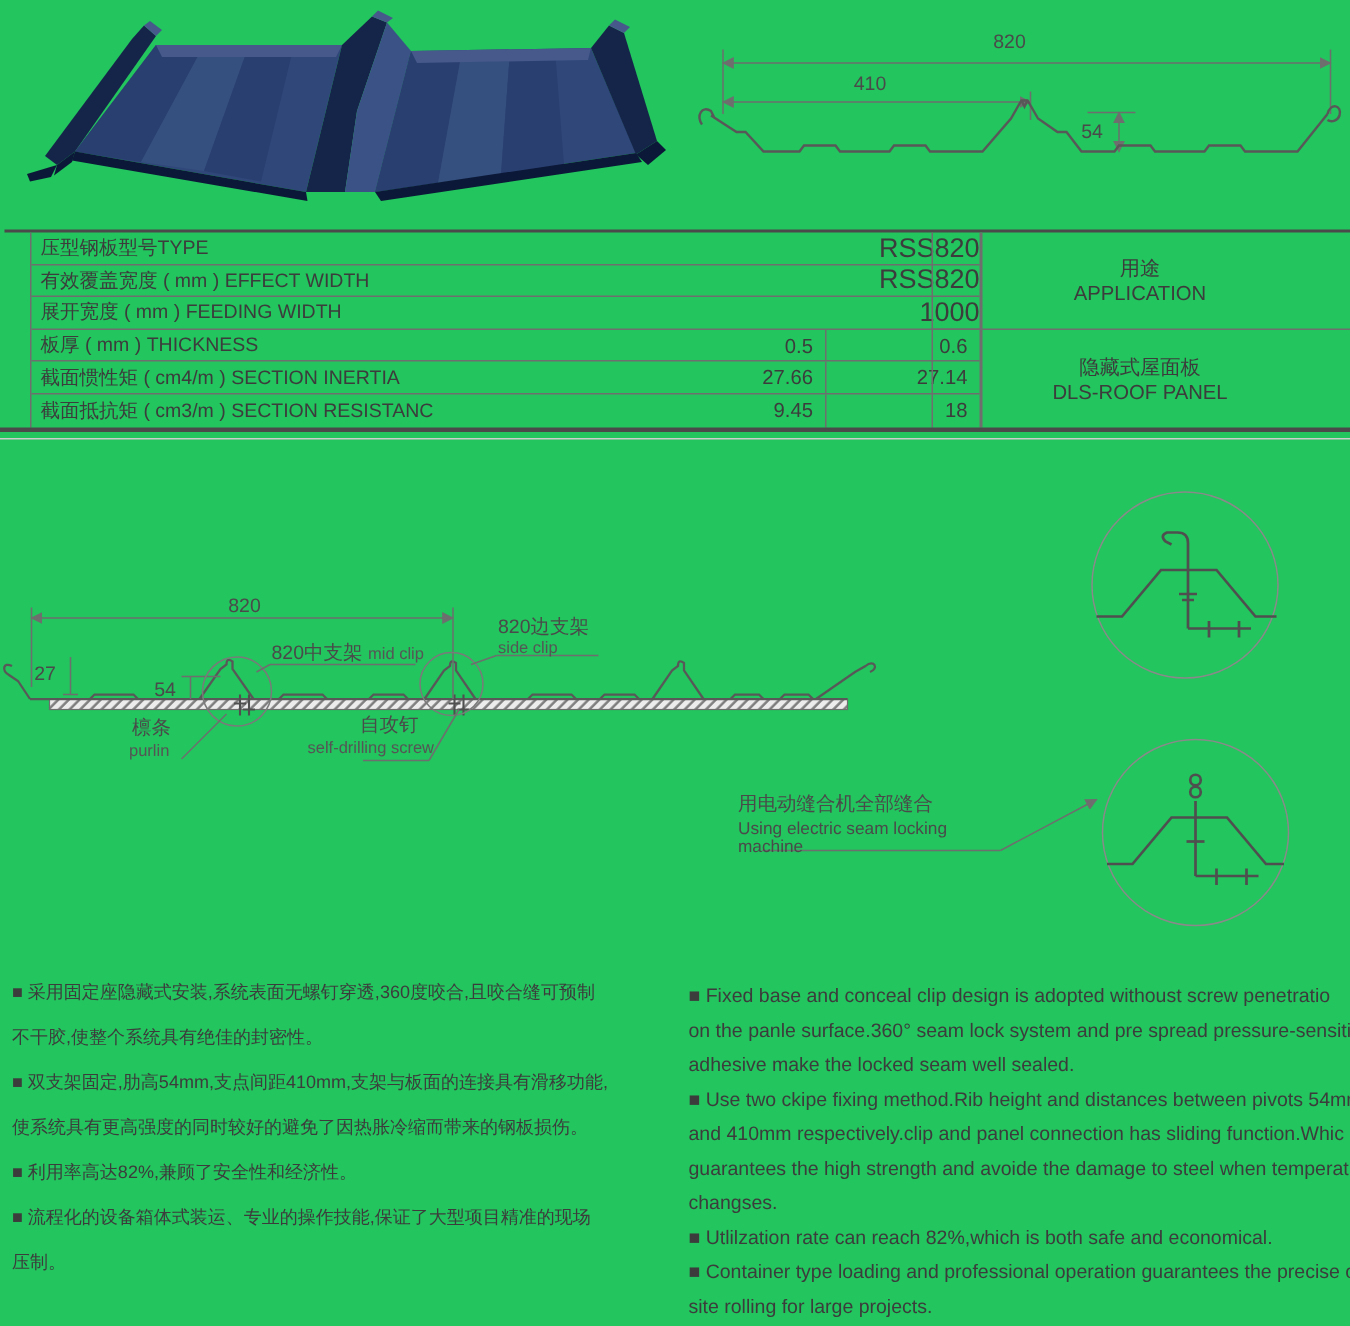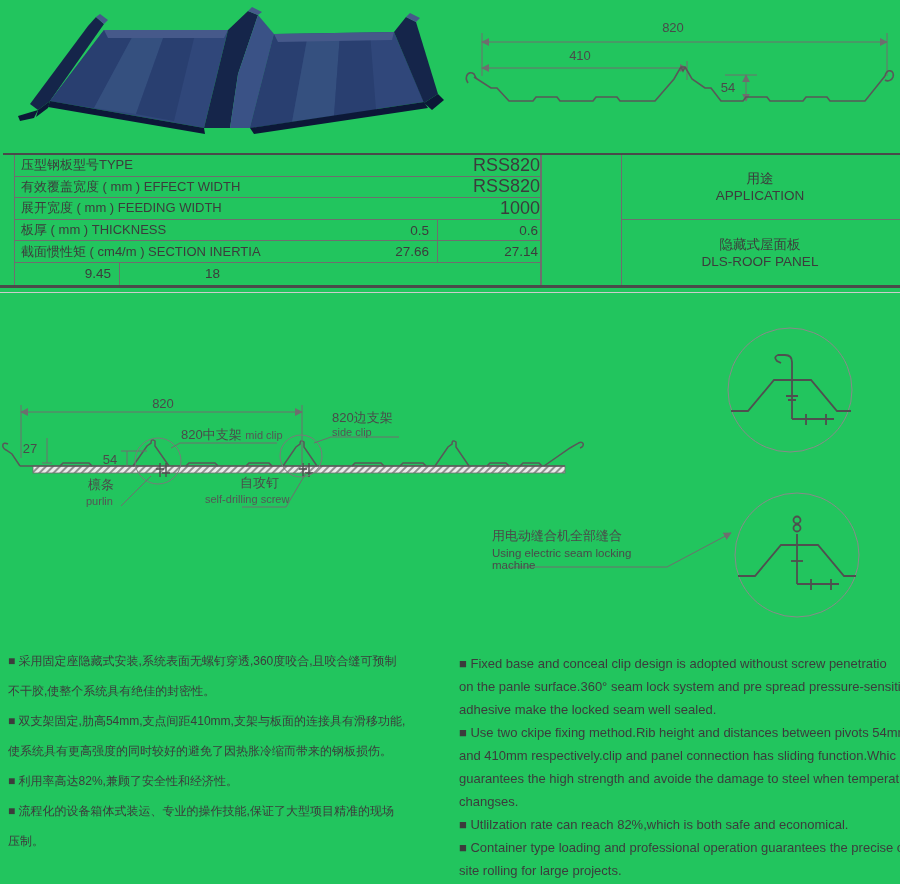--- a/index.html
+++ b/index.html
@@ -1,29 +1,29 @@
 <!DOCTYPE html>
 <html style="--ink: #3c3c3c; --line: #6e6e6e; --line-dark: #4a4a4a; --diagram: #5f5f5f; --panel-blue: #30477a; --panel-blue-dark: #15254a; --panel-blue-deep: #0c1837; --panel-blue-light: #3a5286; --panel-blue-hi: #46598a; --panel-blue-mid: #293f70; --panel-blue-soft: #35507f;"><head>
 <meta charset="utf-8">
 <style>
   html,body{margin:0;padding:0;background:#ffffff;}
   .page{position:relative;width:900px;height:884px;background:#22c55e;overflow:hidden;
         font-family:"Liberation Sans","DejaVu Sans",sans-serif;color:var(--ink,#3c3c3c);}
   .abs{position:absolute;}
   
   .spec-topline{position:absolute;left:3px;top:153px;width:897px;height:2px;background:var(--line-dark);}
-  .ltab{position:absolute;left:14px;top:155px;width:528px;height:130px;
+  .ltab{position:absolute;left:20px;top:155px;width:635px;height:130px;
         border-left:1px solid var(--line);border-right:2px solid var(--line);box-sizing:border-box;}
   .row{height:21.6px;display:flex;align-items:center;border-bottom:1px solid var(--line);box-sizing:border-box;}
   .row:last-child{border-bottom:none;}
   .cell{white-space:nowrap;overflow:hidden;}
   .label{flex:1;padding-left:6px;font-size:13px;}
   .vspan{width:200px;text-align:right;padding-right:0;font-size:18px;}
   .v1{width:96px;text-align:right;padding-right:8px;font-size:13.5px;}
-  .v2{width:103px;text-align:right;padding-right:2px;font-size:13.5px;border-left:1px solid var(--line);box-sizing:border-box;height:100%;display:flex;align-items:center;justify-content:flex-end;}
+  .v2{width:103px;text-align:right;padding-right:8px;font-size:13.5px;border-left:1px solid var(--line);box-sizing:border-box;height:100%;display:flex;align-items:center;justify-content:flex-end;}
   .rtab{position:absolute;left:621px;top:155px;width:279px;height:130px;border-left:1px solid var(--line);box-sizing:border-box;}
   .rcell{height:65px;box-sizing:border-box;display:flex;flex-direction:column;justify-content:center;
          align-items:center;padding-right:2px;font-size:13.5px;line-height:17px;text-align:right;}
   .rcell.first{border-bottom:1px solid var(--line);}
   .spec-botline{position:absolute;left:0;top:285px;width:900px;height:2.5px;background:var(--line-dark);}
   .spec-faintline{position:absolute;left:0;top:292px;width:900px;height:1px;background:#cccccc;}
   
   .dlabel{position:absolute;color:#4a4a4a;font-size:13px;white-space:nowrap;line-height:14px;}
   .dlabel .en{font-size:11px;color:#555;}
   .dlabel.small{font-size:11px;color:#555;}
@@ -118,20 +118,21 @@
       <div class="cell label">板厚 ( mm ) THICKNESS</div>
       <div class="cell v1">0.5</div>
       <div class="cell v2">0.6</div>
     </div>
     <div class="row">
       <div class="cell label">截面惯性矩 ( cm4/m ) SECTION INERTIA</div>
       <div class="cell v1">27.66</div>
       <div class="cell v2">27.14</div>
     </div>
     <div class="row">
+      <div class="cell label">截面抵抗矩 ( cm3/m ) SECTION RESISTANC</div>
       <div class="cell v1">9.45</div>
       <div class="cell v2">18</div>
     </div>
   </div>
   <div class="rtab">
     <div class="rcell first">
       <span>用途</span>
       <span>APPLICATION</span>
     </div>
     <div class="rcell">

